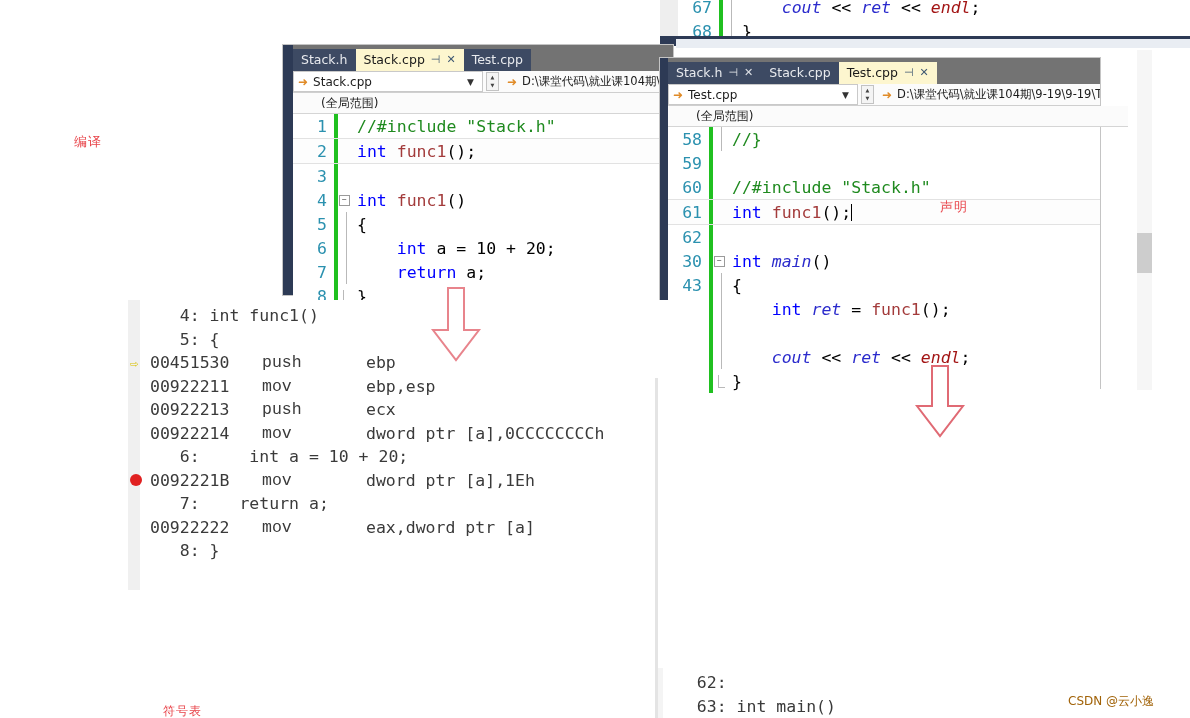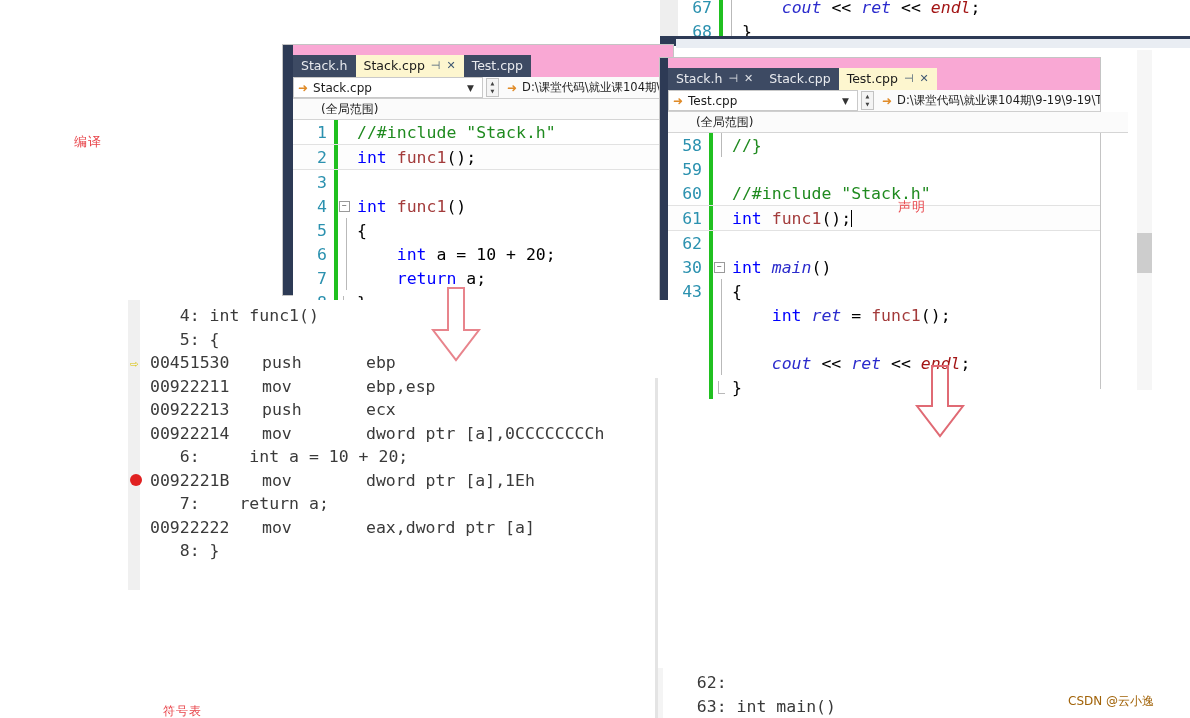--- a/index.html
+++ b/index.html
@@ -16,21 +16,21 @@
     font-family:"DejaVu Sans","Liberation Sans",sans-serif;
     color:#e8444a;font-size:13px;letter-spacing:1px;
   }
   .cn-anno-small{
     font-family:"DejaVu Sans","Liberation Sans",sans-serif;
     color:#e8444a;font-size:12px;letter-spacing:1px;
   }
 
   
   .vswin{background:#fdfdfd;}
-  .tabstrip{background:#f9a8d4;display:flex;align-items:flex-end;height:32px;}
+  .tabstrip{background:#737373;display:flex;align-items:flex-end;height:26px;}
   .tab{
     font-family:"DejaVu Sans","Liberation Sans",sans-serif;
     font-size:12.5px;height:22px;line-height:22px;padding:0 8px;
     color:#ffffff;display:flex;align-items:center;gap:6px;white-space:nowrap;
   }
   .tab.active{background:#fdf6cf;color:#1a1a1a;}
   .tab.inactive{background:#3d4a63;color:#e8eaee;}
   .tab .pin,.tab .x{font-size:11px;opacity:.95;}
   .tab.active .pin,.tab.active .x{color:#35506e;}
 
@@ -81,21 +81,21 @@
 
   
   .disasm{background:#ffffff;position:relative;}
   .dgutter{position:absolute;left:0;top:0;bottom:0;width:12px;background:#f0f0f0;}
   .drow{display:flex;align-items:center;height:23.5px;white-space:pre;
         font-family:"DejaVu Sans Mono","Liberation Mono",monospace;font-size:16.5px;color:#3a3a3a;}
   .dmark{width:22px;flex:0 0 auto;position:relative;}
   .bp{width:12px;height:12px;border-radius:50%;background:#e02020;position:absolute;left:2px;top:-6px;}
   .yarrow{position:absolute;left:2px;top:-6px;color:#d8c000;font-size:14px;line-height:12px;}
   .daddr{width:112px;flex:0 0 auto;}
-  .dop{width:104px;flex:0 0 auto;}
+  .dop{width:104px;flex:0 0 auto;font-family:Liberation Mono, monospace;}
   .dargs{flex:1 1 auto;}
   .dsrc{padding-left:0;color:#3a3a3a;}
 
   
   .arrow svg{display:block;}
 
   
   .vscroll{background:#f6f6f6;}
   .vthumb{background:#cdcdcd;}
   .ghoststrip{background:#e9edf3;}
@@ -219,21 +219,21 @@
       <div class="codeline"><span class="lnum">62</span><span class="changebar"></span><span class="foldcol"></span><span class="ctext"><span class="id"></span></span></div>
       <div class="codeline"><span class="lnum">30</span><span class="changebar"></span><span class="foldcol"><span class="foldbox">−</span></span><span class="ctext"><span class="k">int </span><span class="obj">main</span><span class="id">()</span></span></div>
       <div class="codeline"><span class="lnum">43</span><span class="changebar"></span><span class="foldcol"><span class="foldline"></span></span><span class="ctext"><span class="id">{</span></span></div>
       <div class="codeline"><span class="lnum">65</span><span class="changebar"></span><span class="foldcol"><span class="foldline"></span></span><span class="ctext"><span class="id">    </span><span class="k">int </span><span class="obj">ret</span><span class="id"> = </span><span class="fn">func1</span><span class="id">();</span></span></div>
       <div class="codeline"><span class="lnum">66</span><span class="changebar"></span><span class="foldcol"><span class="foldline"></span></span><span class="ctext"><span class="id"></span></span></div>
       <div class="codeline"><span class="lnum">67</span><span class="changebar"></span><span class="foldcol"><span class="foldline"></span></span><span class="ctext"><span class="id">    </span><span class="obj">cout</span><span class="id"> &lt;&lt; </span><span class="obj">ret</span><span class="id"> &lt;&lt; </span><span class="st it">endl</span><span class="id">;</span></span></div>
       <div class="codeline"><span class="lnum">68</span><span class="changebar"></span><span class="foldcol"><span class="foldend"></span></span><span class="ctext"><span class="id">}</span></span></div>
     </div>
 </div>
 
-<div class="abs cn-anno" style="left:898px;top:198px;">声明</div>
+<div class="abs cn-anno" style="left:940px;top:198px;">声明</div>
 
 <div class="abs vscroll" style="left:1137px;top:50px;width:15px;height:340px;">
   <div class="vthumb" style="position:absolute;left:0;top:183px;width:15px;height:40px;"></div>
 </div>
 
 <div class="abs disasm" style="left:128px;top:300px;width:540px;height:290px;padding-left:40px;">
   <div class="dgutter"></div>
   <div id="l-disasm" style="position:absolute;left:0;top:4px;width:540px;">
       <div class="drow"><span class="dmark"></span><span class="dsrc">   4: int func1()</span></div>
       <div class="drow"><span class="dmark"></span><span class="dsrc">   5: {</span></div>

